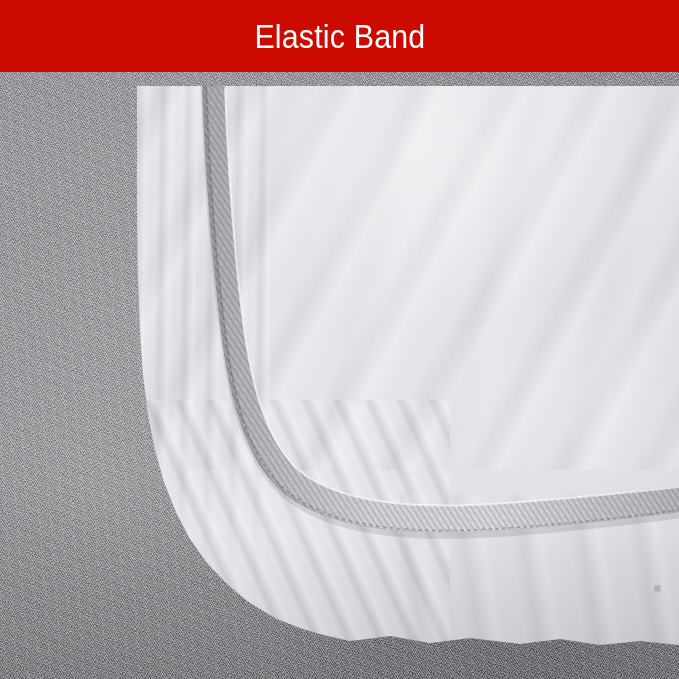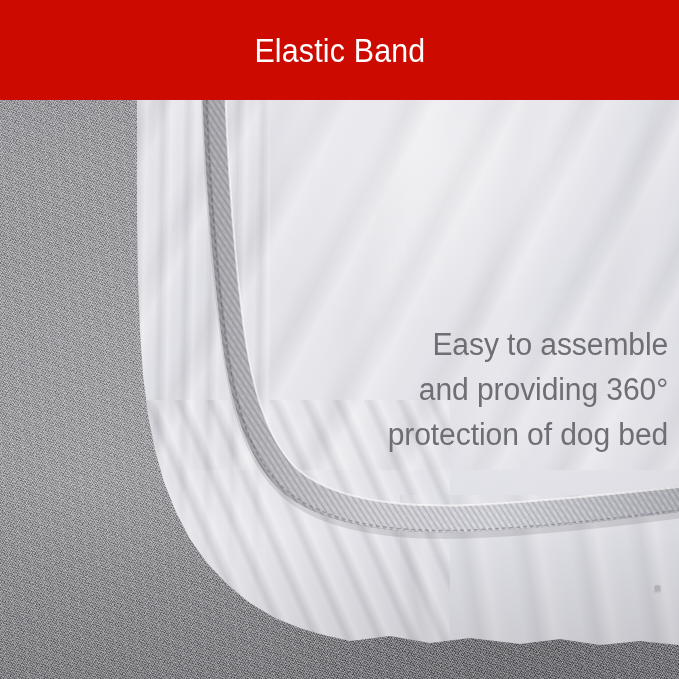--- a/index.html
+++ b/index.html
@@ -227,21 +227,21 @@
     pointer-events: none;
   }
   .elastic svg { display: block; }
 
   
   .banner {
     position: absolute;
     left: 0;
     top: 0;
     width: 679px;
-    height: 100px;
+    height: 72px;
     background: #cc0a00;
     display: flex;
     align-items: center;
     justify-content: center;
     z-index: 20;
   }
   .banner-title {
     color: #ffffff;
     font-family: "Liberation Sans", sans-serif;
     font-size: 33px;
@@ -370,23 +370,18 @@
       <path d="M204 86
                C 207 176, 214 266, 224 340
                C 234 416, 252 466, 284 494
                C 322 527, 388 538, 470 535
                C 540 532, 611 524, 679 515" fill="none" stroke="rgba(0,0,0,0.10)" stroke-width="7"></path>
     </svg>
   </div>
 
   <div class="speck"></div>
 
-  <div class="caption">
-    <span class="caption-line">Easy to assemble</span>
-    <span class="caption-line">and providing 360°</span>
-    <span class="caption-line">protection of dog bed</span>
-  </div>
 
   <div class="banner">
     <span class="banner-title">Elastic Band</span>
   </div>
 
 </div>
 
 </body></html>

